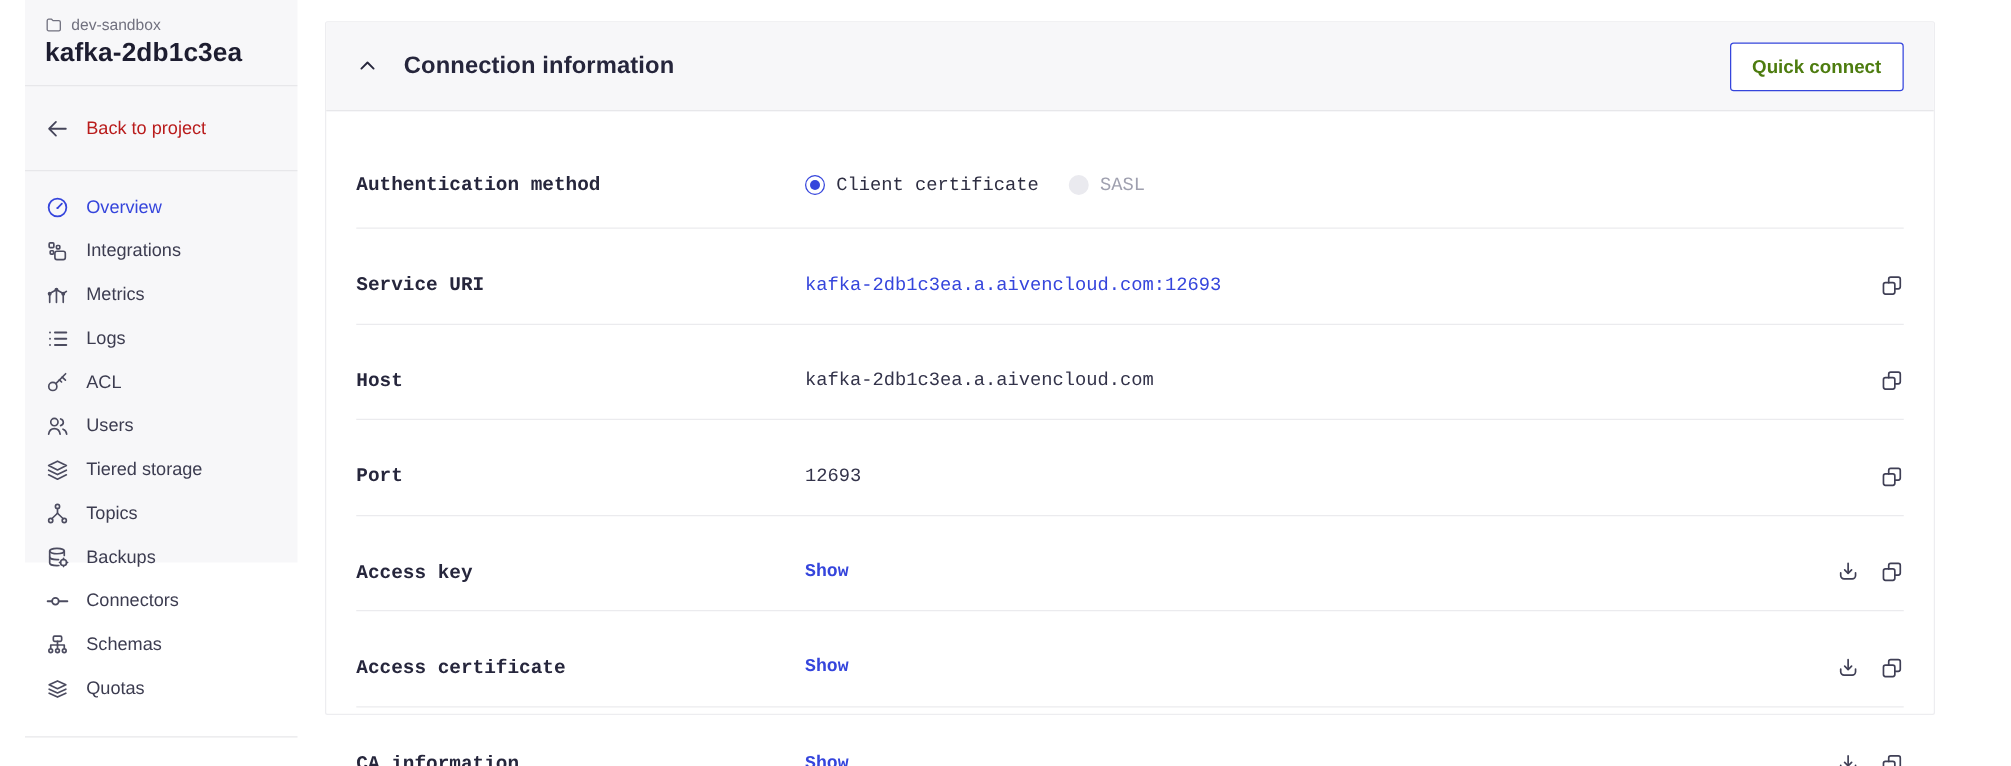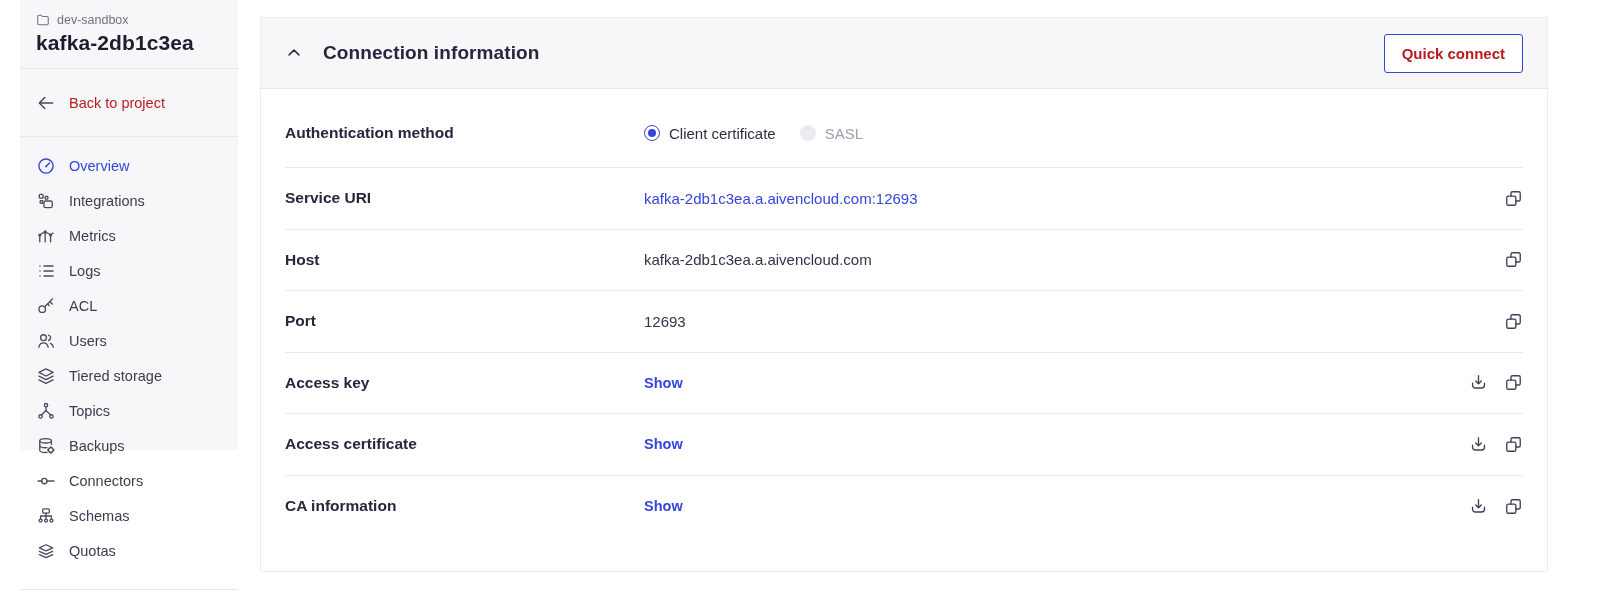--- a/index.html
+++ b/index.html
@@ -22,24 +22,24 @@
   .nav-item.active .ni-icon { color:#3545dc; }
   .sb-divider { margin-top:21px; border-top:1px solid #e7e7ea; }
 
   
   .main { position:absolute; left:238px; top:0; right:0; height:613px; background:#fff; }
   .card { position:absolute; left:22px; top:17px; width:1288px; height:555px; background:#fff; border:1px solid #ededf0; border-radius:2px; }
   .card-head { height:71px; background:#f7f7f9; border-bottom:1px solid #e7e7ea; display:flex; align-items:center; padding:0 24px; }
   .head-left { display:flex; align-items:center; gap:20px; }
   .collapse-btn { display:flex; align-items:center; color:#26263c; cursor:pointer; background:none; border:none; }
   .card-title { font-size:19px; font-weight:700; color:#26263c; letter-spacing:.1px; }
-  .quick-connect { margin-left:auto; padding:10px 17px; font-family:inherit; font-size:15px; font-weight:600; color:#b91c1c; background:#fff; border:1px solid #3545dc; border-radius:3px; cursor:pointer; }
+  .quick-connect { margin-left:auto; padding:10px 17px; font-family:inherit; font-size:15px; font-weight:600; color:#4d7c0f; background:#fff; border:1px solid #3545dc; border-radius:3px; cursor:pointer; }
 
   .card-body { padding-top:10px; }
-  .row { display:flex; align-items:center; height:61.5px; margin:0 24px; border-bottom:1px solid #ebebee; }
+  .row { display:flex; align-items:center; height:61.5px; margin:15px 24px; border-bottom:1px solid #ebebee;font-family:Liberation Mono, monospace; }
   .row:first-child { height:69px; }
   .row:last-child { border-bottom:none; }
   .row-label { flex:0 0 359px; font-size:15.5px; font-weight:600; color:#26263c; }
   .row-value { display:flex; align-items:center; font-size:15px; color:#33334a;justify-content:center; }
   .row-actions { margin-left:auto; display:flex; align-items:center; gap:16px; color:#3f3f55; }
   .icon-btn { display:flex; background:none; border:none; padding:0; color:#3f3f55; cursor:pointer; }
   a.value-link { color:#3545dc; text-decoration:none; cursor:pointer; }
   a.show-link { color:#3545dc; text-decoration:none; font-weight:600; font-size:14.5px; cursor:pointer; }
 
   

